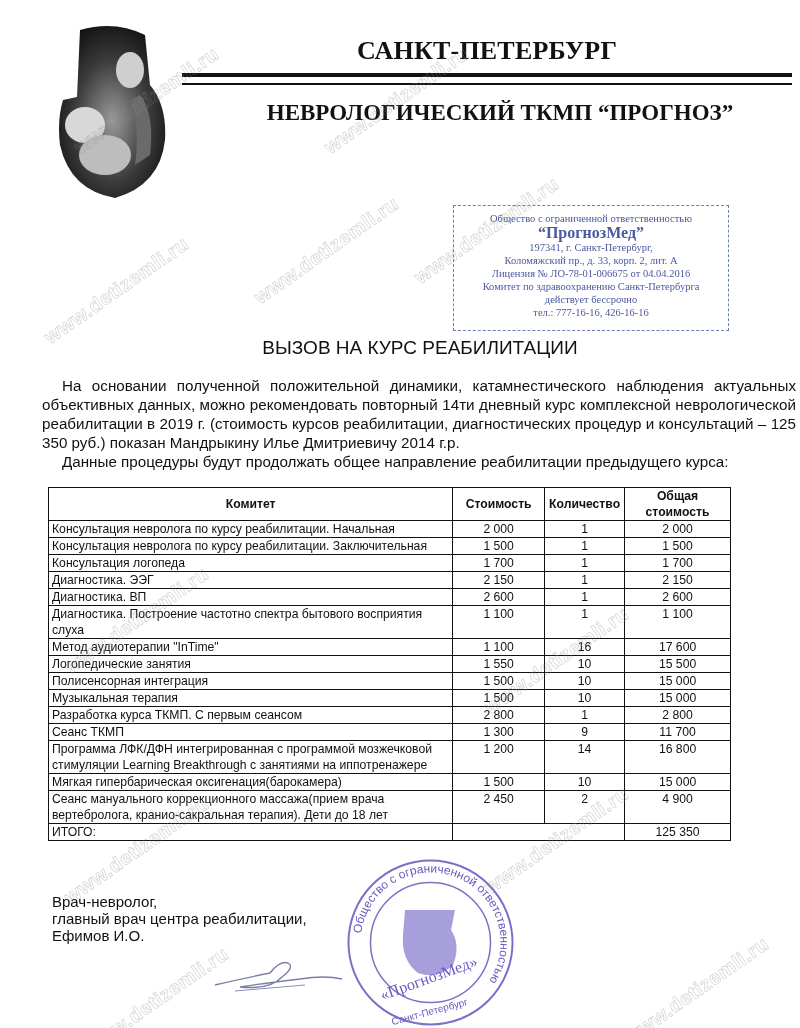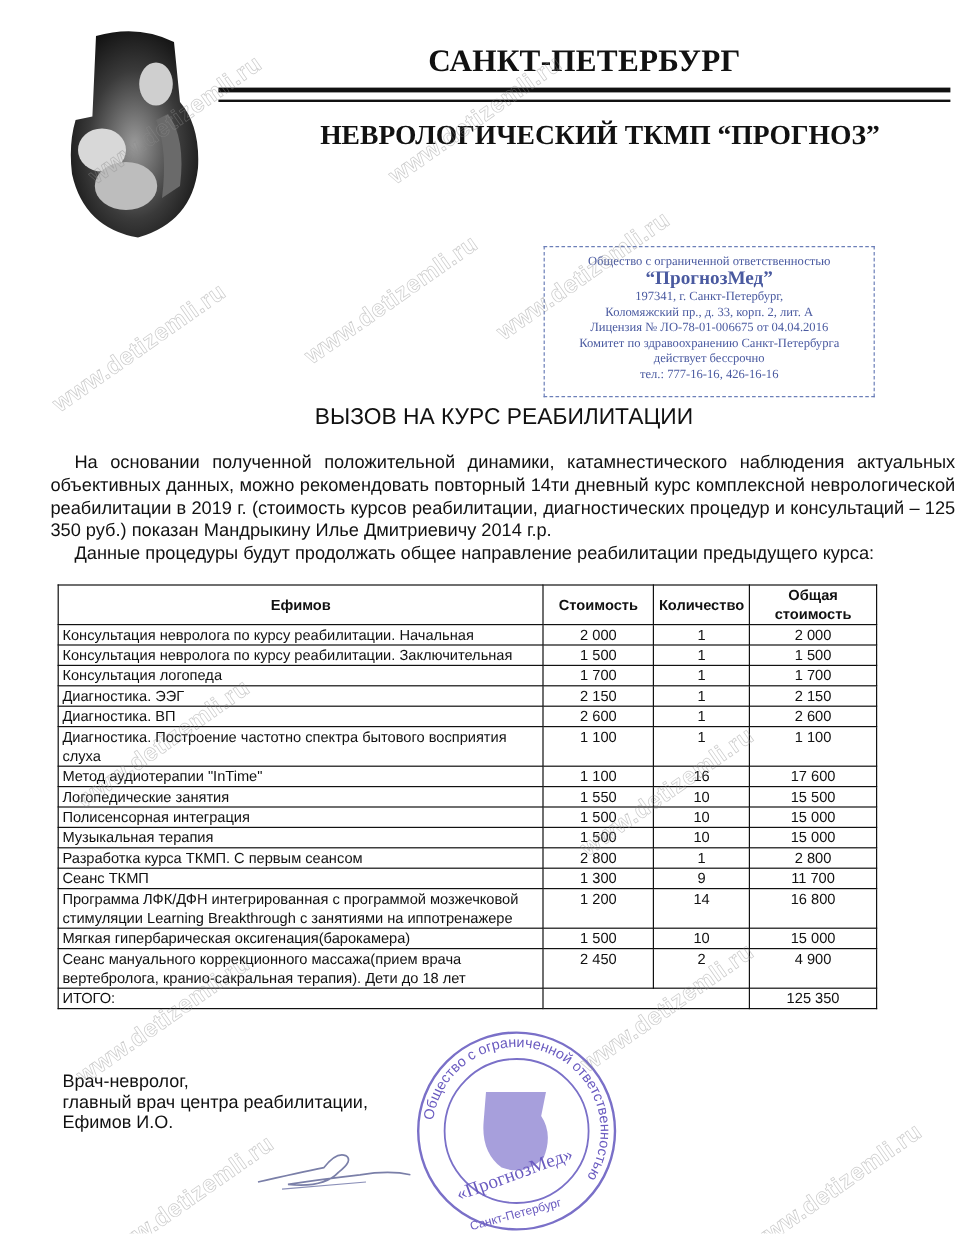--- a/index.html
+++ b/index.html
@@ -86,21 +86,21 @@
 
 <table class="services">
   <colgroup>
       <col class="c1">
       <col class="c2">
       <col class="c3">
       <col class="c4">
     </colgroup>
   <thead>
     <tr>
-      <th>Ефимов</th>
+      <th>Комитет</th>
       <th>Стоимость</th>
       <th>Количество</th>
       <th>Общая стоимость</th>
     </tr>
   </thead>
   <tbody>
     <tr class="r1">
       <td>Консультация невролога по курсу реабилитации. Начальная</td>
       <td class="num">2 000</td>
       <td class="num">1</td>

